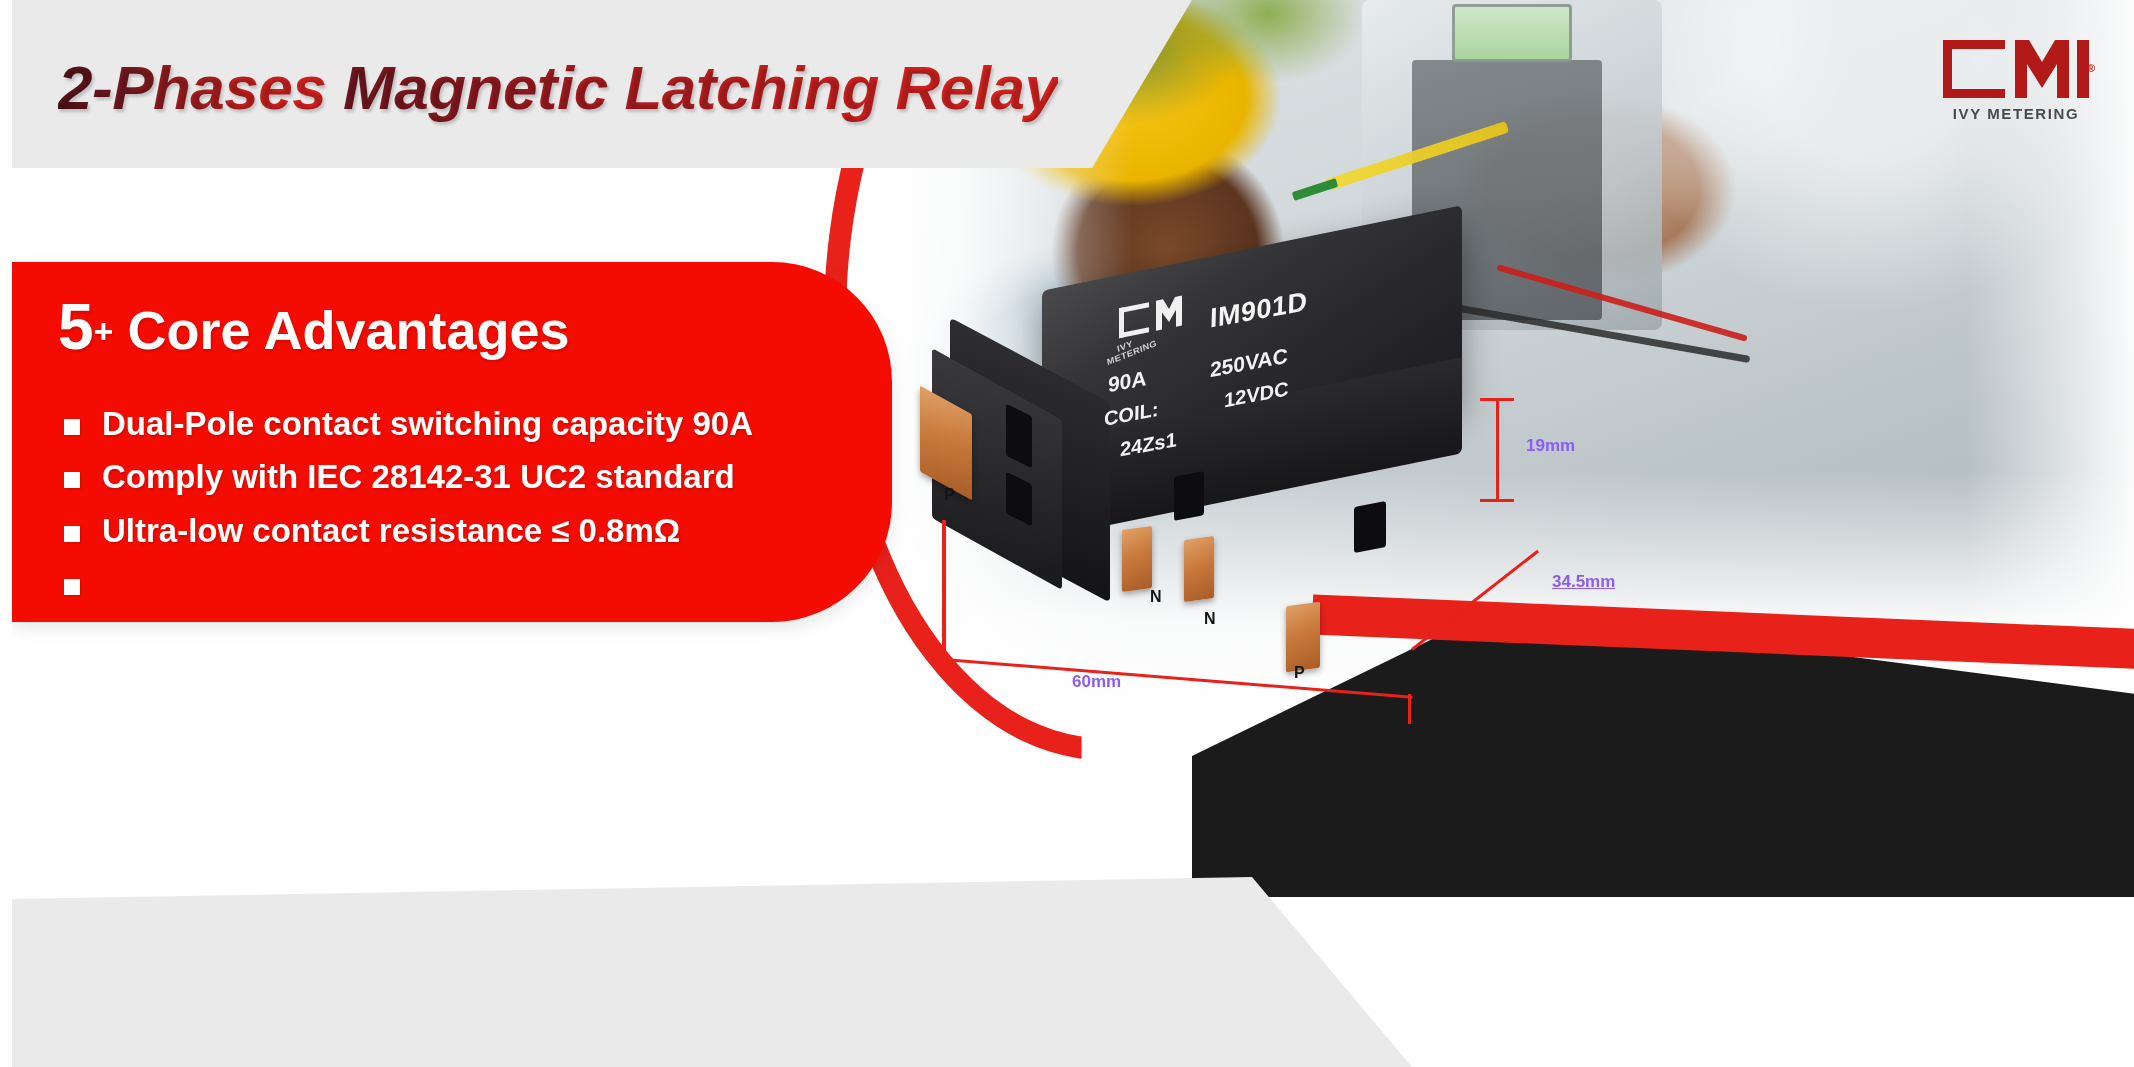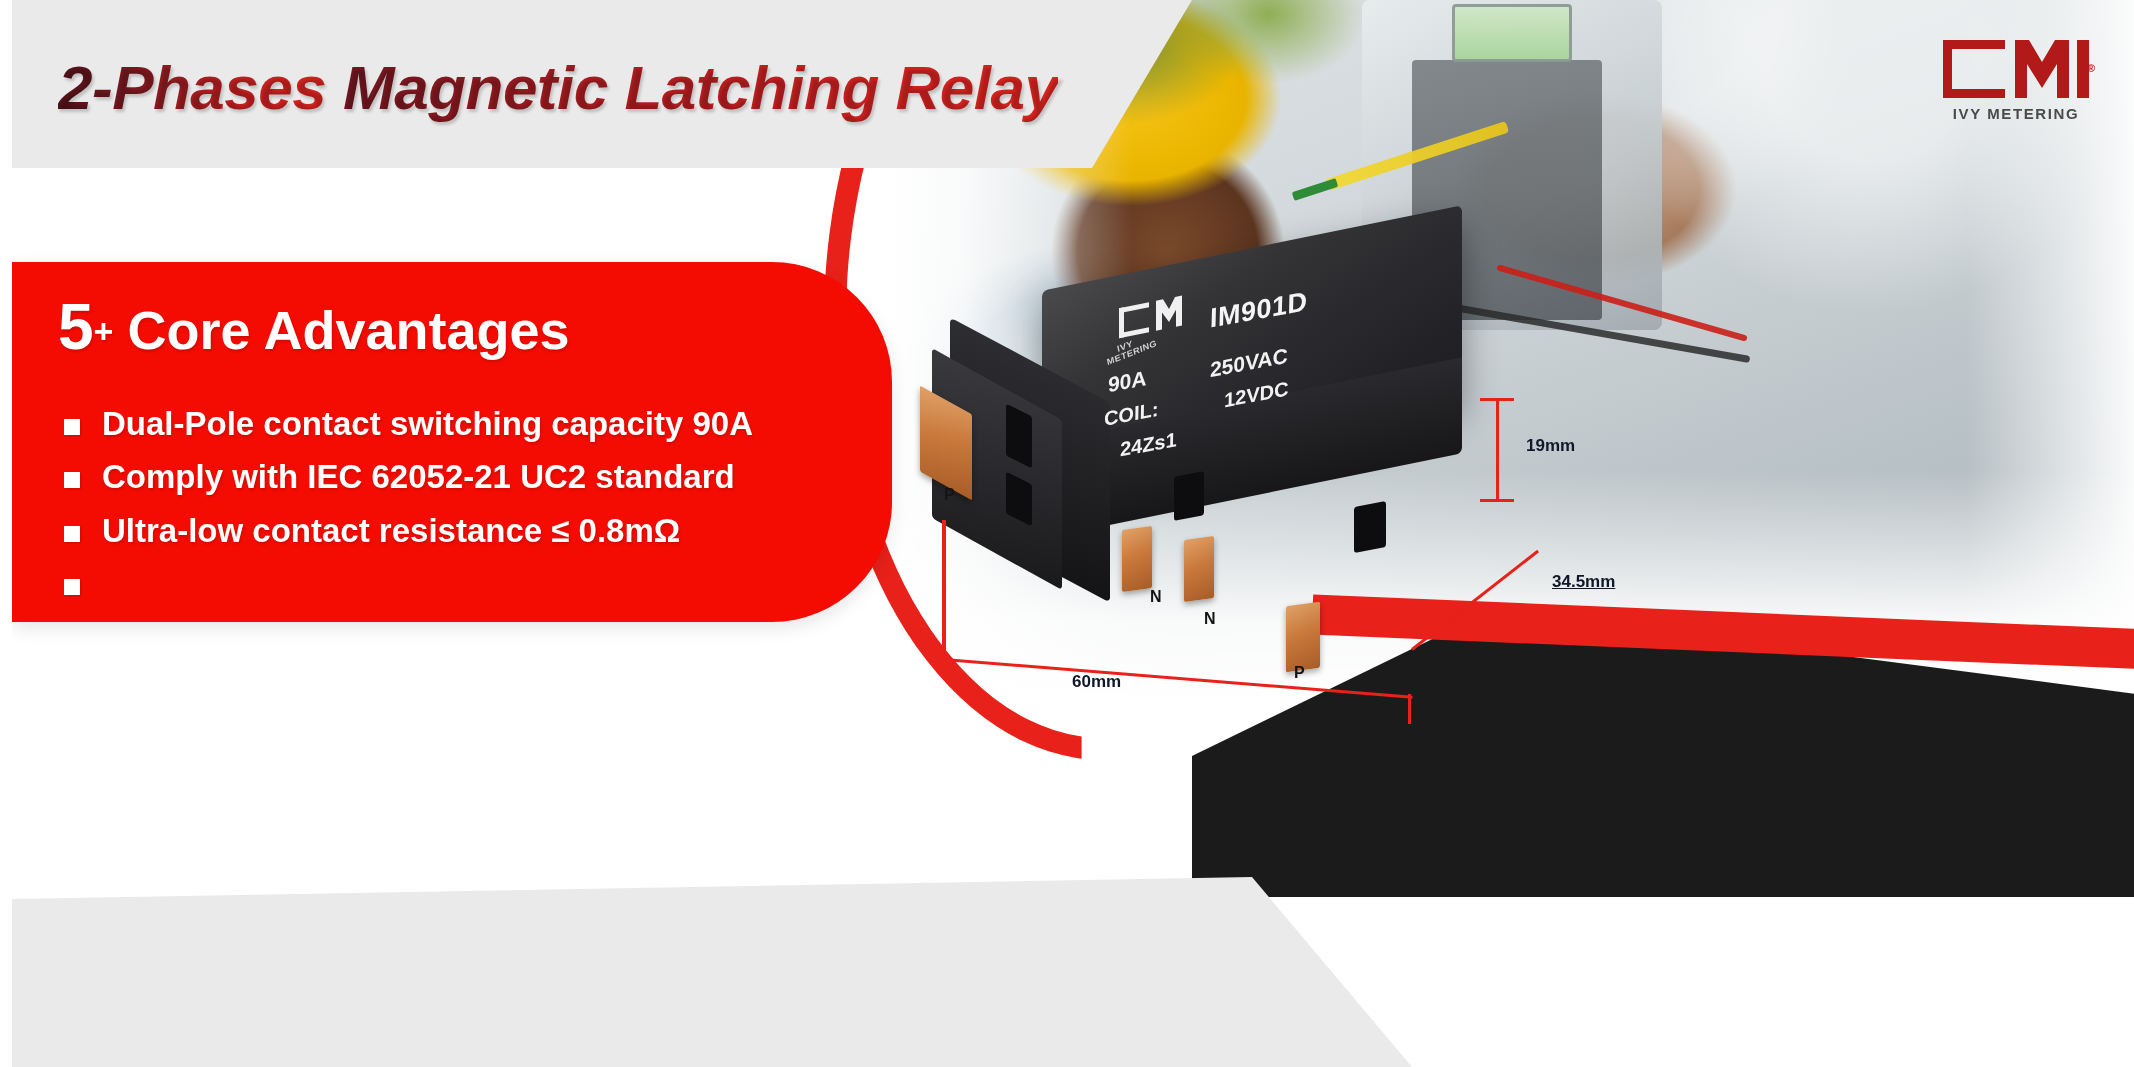--- a/index.html
+++ b/index.html
@@ -259,21 +259,21 @@
     color:#f5f5f5; transform:rotate(1.5deg);
   }
   .lbl-r1 { position:absolute; left:10px; top:72px; font-size:21px; font-weight:bold; transform:rotate(1deg); }
   .lbl-r1b { position:absolute; left:112px; top:78px; font-size:21px; font-weight:bold; transform:rotate(1deg); }
   .lbl-r2 { position:absolute; left:6px; top:106px; font-size:20px; font-weight:bold; transform:rotate(1deg); }
   .lbl-r2b { position:absolute; left:126px; top:112px; font-size:20px; font-weight:bold; transform:rotate(1deg); }
   .lbl-r3 { position:absolute; left:22px; top:140px; font-size:20px; font-weight:bold; transform:rotate(1deg); }
 
   
   .dim {
-    position:absolute; font-size:17px; font-weight:bold; color:#0f172a;
+    position:absolute; font-size:17px; font-weight:bold; color:#8b5cf6;
     white-space:nowrap;
   }
   .dim-line {
     position:absolute; background:#e8211a;
   }
   .term {
     position:absolute; font-size:16px; font-weight:bold; color:#141414;
   }
 </style>
 </head>
@@ -332,21 +332,21 @@
     <span class="num">5</span><span class="sup">+</span><span class="label">Core Advantages</span>
   </div>
 
   <div class="adv-list">
     <div class="adv-item">
       <span class="adv-bullet"></span>
       <span class="adv-text">Dual-Pole contact switching capacity 90A</span>
     </div>
     <div class="adv-item">
       <span class="adv-bullet"></span>
-      <span class="adv-text">Comply with IEC 62052-21 UC2 standard</span>
+      <span class="adv-text">Comply with IEC 28142-31 UC2 standard</span>
     </div>
     <div class="adv-item">
       <span class="adv-bullet"></span>
       <span class="adv-text">Ultra-low contact resistance ≤ 0.8mΩ</span>
     </div>
     <div class="adv-item">
       <span class="adv-bullet"></span>
     </div>
   </div>
 

